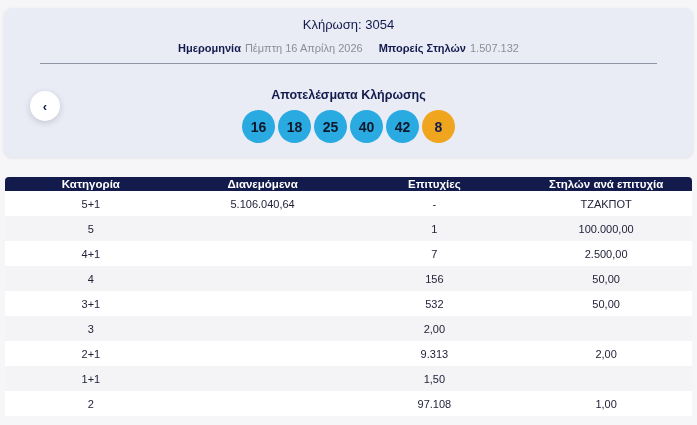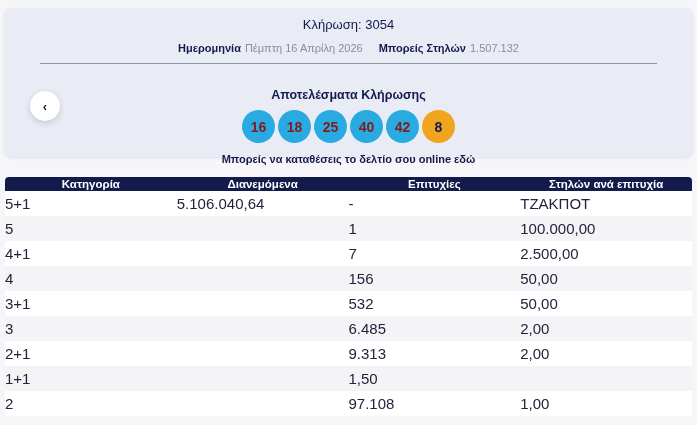--- a/index.html
+++ b/index.html
@@ -33,21 +33,21 @@
   }
   .results-title {
     margin-top:24px; text-align:center;
     font-size:12.5px; font-weight:bold; color:#131b4e;
   }
   .balls {
     margin-top:8px; display:flex; justify-content:center; gap:3px;
   }
   .ball {
     width:33px; height:33px; border-radius:50%;
-    background:#29abe2; color:#7f1d1d;
+    background:#29abe2; color:#0f172a;
     font-size:14px; font-weight:bold;
     display:flex; align-items:center; justify-content:center;
   }
   .ball.joker { background:#f0a51e; color:#131b4e; }
   .cta {
     margin-top:10px; text-align:center;
     font-size:11px; font-weight:bold; color:#131b4e;
   }
   .prev-btn {
     position:absolute; left:26px; top:83px;
@@ -67,21 +67,21 @@
   .thead {
     display:grid; grid-template-columns:repeat(4,1fr);
     background:#131b4d; color:#ffffff;
     height:14px; align-items:center;
     font-size:11.5px; font-weight:bold; text-align:center;
     border-radius:4px 4px 0 0;
   }
   .trow {
     display:grid; grid-template-columns:repeat(4,1fr);
     height:25px; align-items:center;
-    font-size:15px; color:#23233c; 
+    font-size:11px; color:#23233c; text-align:center;
     background:#ffffff;
   }
   .trow.alt { background:#f4f4f6; }
 </style>
 </head>
 <body>
 
 <div class="top-card">
   <div class="draw-title">Κλήρωση: 3054</div>
 
@@ -102,21 +102,20 @@
 
   <div class="balls">
       <span class="ball">16</span>
       <span class="ball">18</span>
       <span class="ball">25</span>
       <span class="ball">40</span>
       <span class="ball">42</span>
       <span class="ball joker">8</span>
     </div>
 
-  <div class="cta">Μπορείς να καταθέσεις το δελτίο σου online εδώ</div>
 
   <button class="prev-btn">
     <span>‹</span>
   </button>
 </div>
 
 <div class="prizes-table">
   <div class="thead">
     <div>Κατηγορία</div>
     <div>Διανεμόμενα</div>
@@ -150,21 +149,20 @@
       </div>
       <div class="trow">
         <div>3+1</div>
         <div></div>
         <div>532</div>
         <div>50,00</div>
       </div>
       <div class="trow alt">
         <div>3</div>
         <div></div>
-        <div>6.485</div>
         <div>2,00</div>
       </div>
       <div class="trow">
         <div>2+1</div>
         <div></div>
         <div>9.313</div>
         <div>2,00</div>
       </div>
       <div class="trow alt">
         <div>1+1</div>

